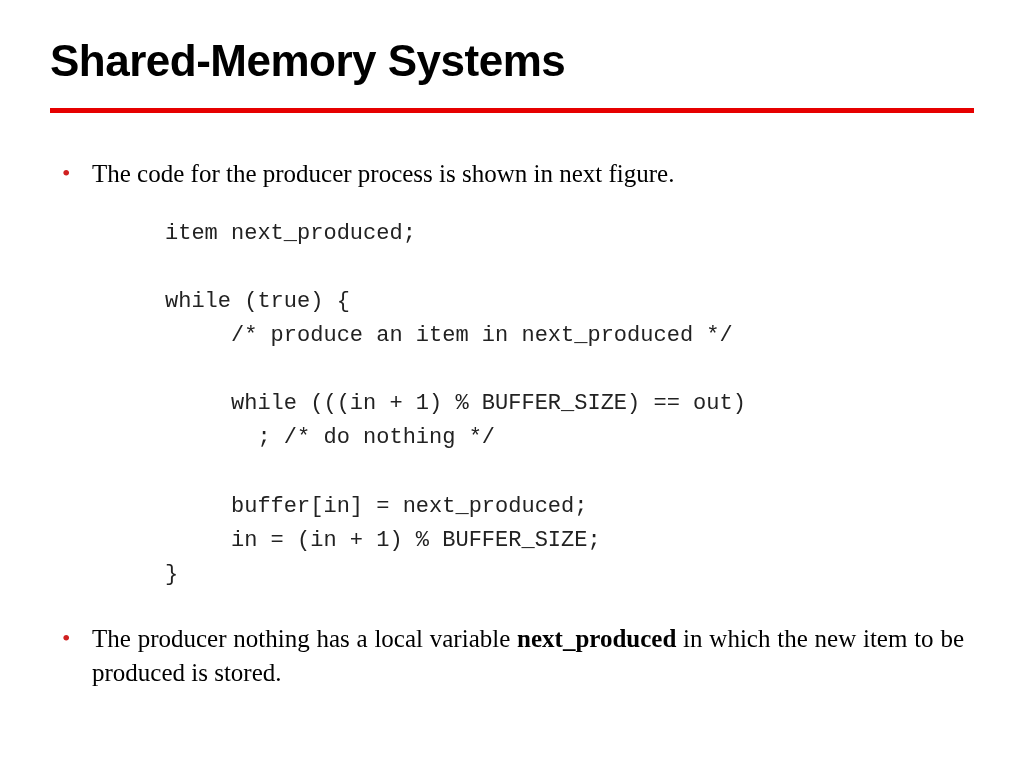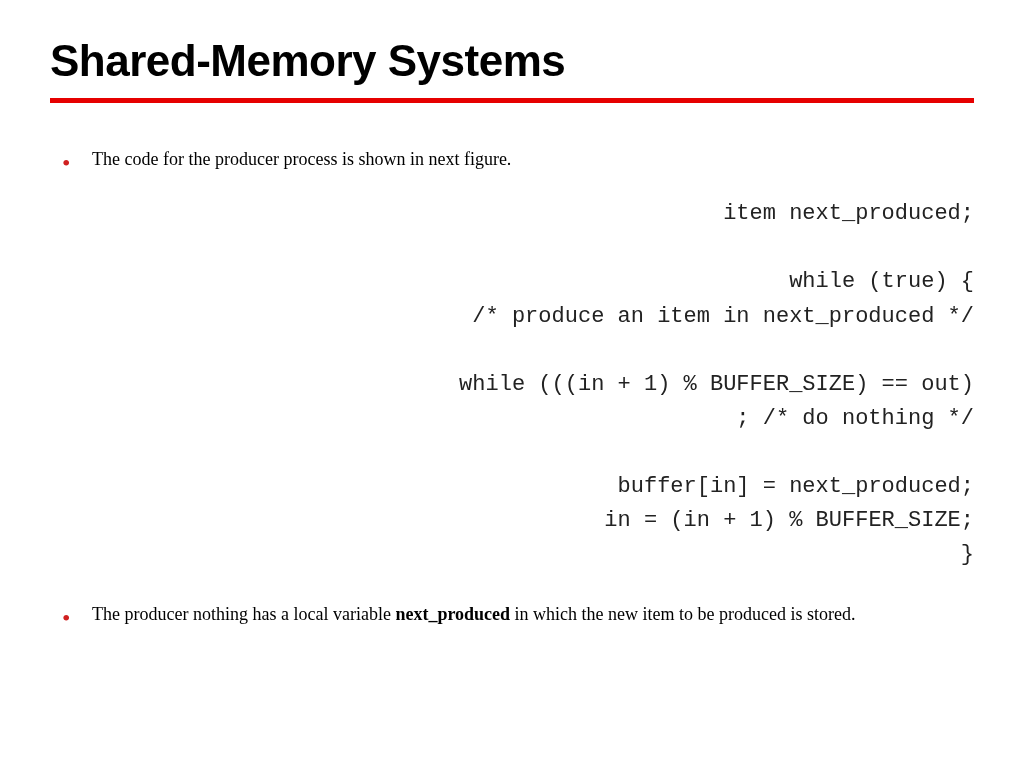--- a/index.html
+++ b/index.html
@@ -8,56 +8,56 @@
     width: 1024px;
     height: 768px;
     padding: 36px 50px 30px 50px;
     position: relative;
   }
   .title {
     font-size: 44px;
     font-weight: 900;
     letter-spacing: -0.5px;
     color: #000;
-    padding-bottom: 12px;
+    padding-bottom: 22px;
     border-bottom: 5px solid #e60000;
     margin-bottom: 44px;
     font-family: Arial, Helvetica, sans-serif;
   }
   ul.bullets {
     list-style: none;
     padding: 0 10px 0 6px;
   }
   ul.bullets > li {
     position: relative;
     padding-left: 36px;
     margin-bottom: 26px;
     font-family: "Times New Roman", Times, serif;
-    font-size: 18px;
+    font-size: 25px;
     line-height: 1.35;
     color: #000;
     text-align: justify;
   }
   ul.bullets > li::before {
     content: "•";
     position: absolute;
     left: 6px;
     top: 0;
     color: #d02020;
     font-size: 24px;
     line-height: 1.35;
   }
   .code-block {
     font-family: "Lucida Console", "Courier New", monospace;
     font-size: 22px;
     line-height: 1.55;
     color: #222;
     white-space: pre;
     margin: 0 0 30px 115px;
-    text-align: right;
+    text-align: left;
   }
   .bold { font-weight: bold; }
 </style>
 </head>
 <body>
 
 <div class="slide">
 
   <h1 class="title">Shared-Memory Systems</h1>
 

